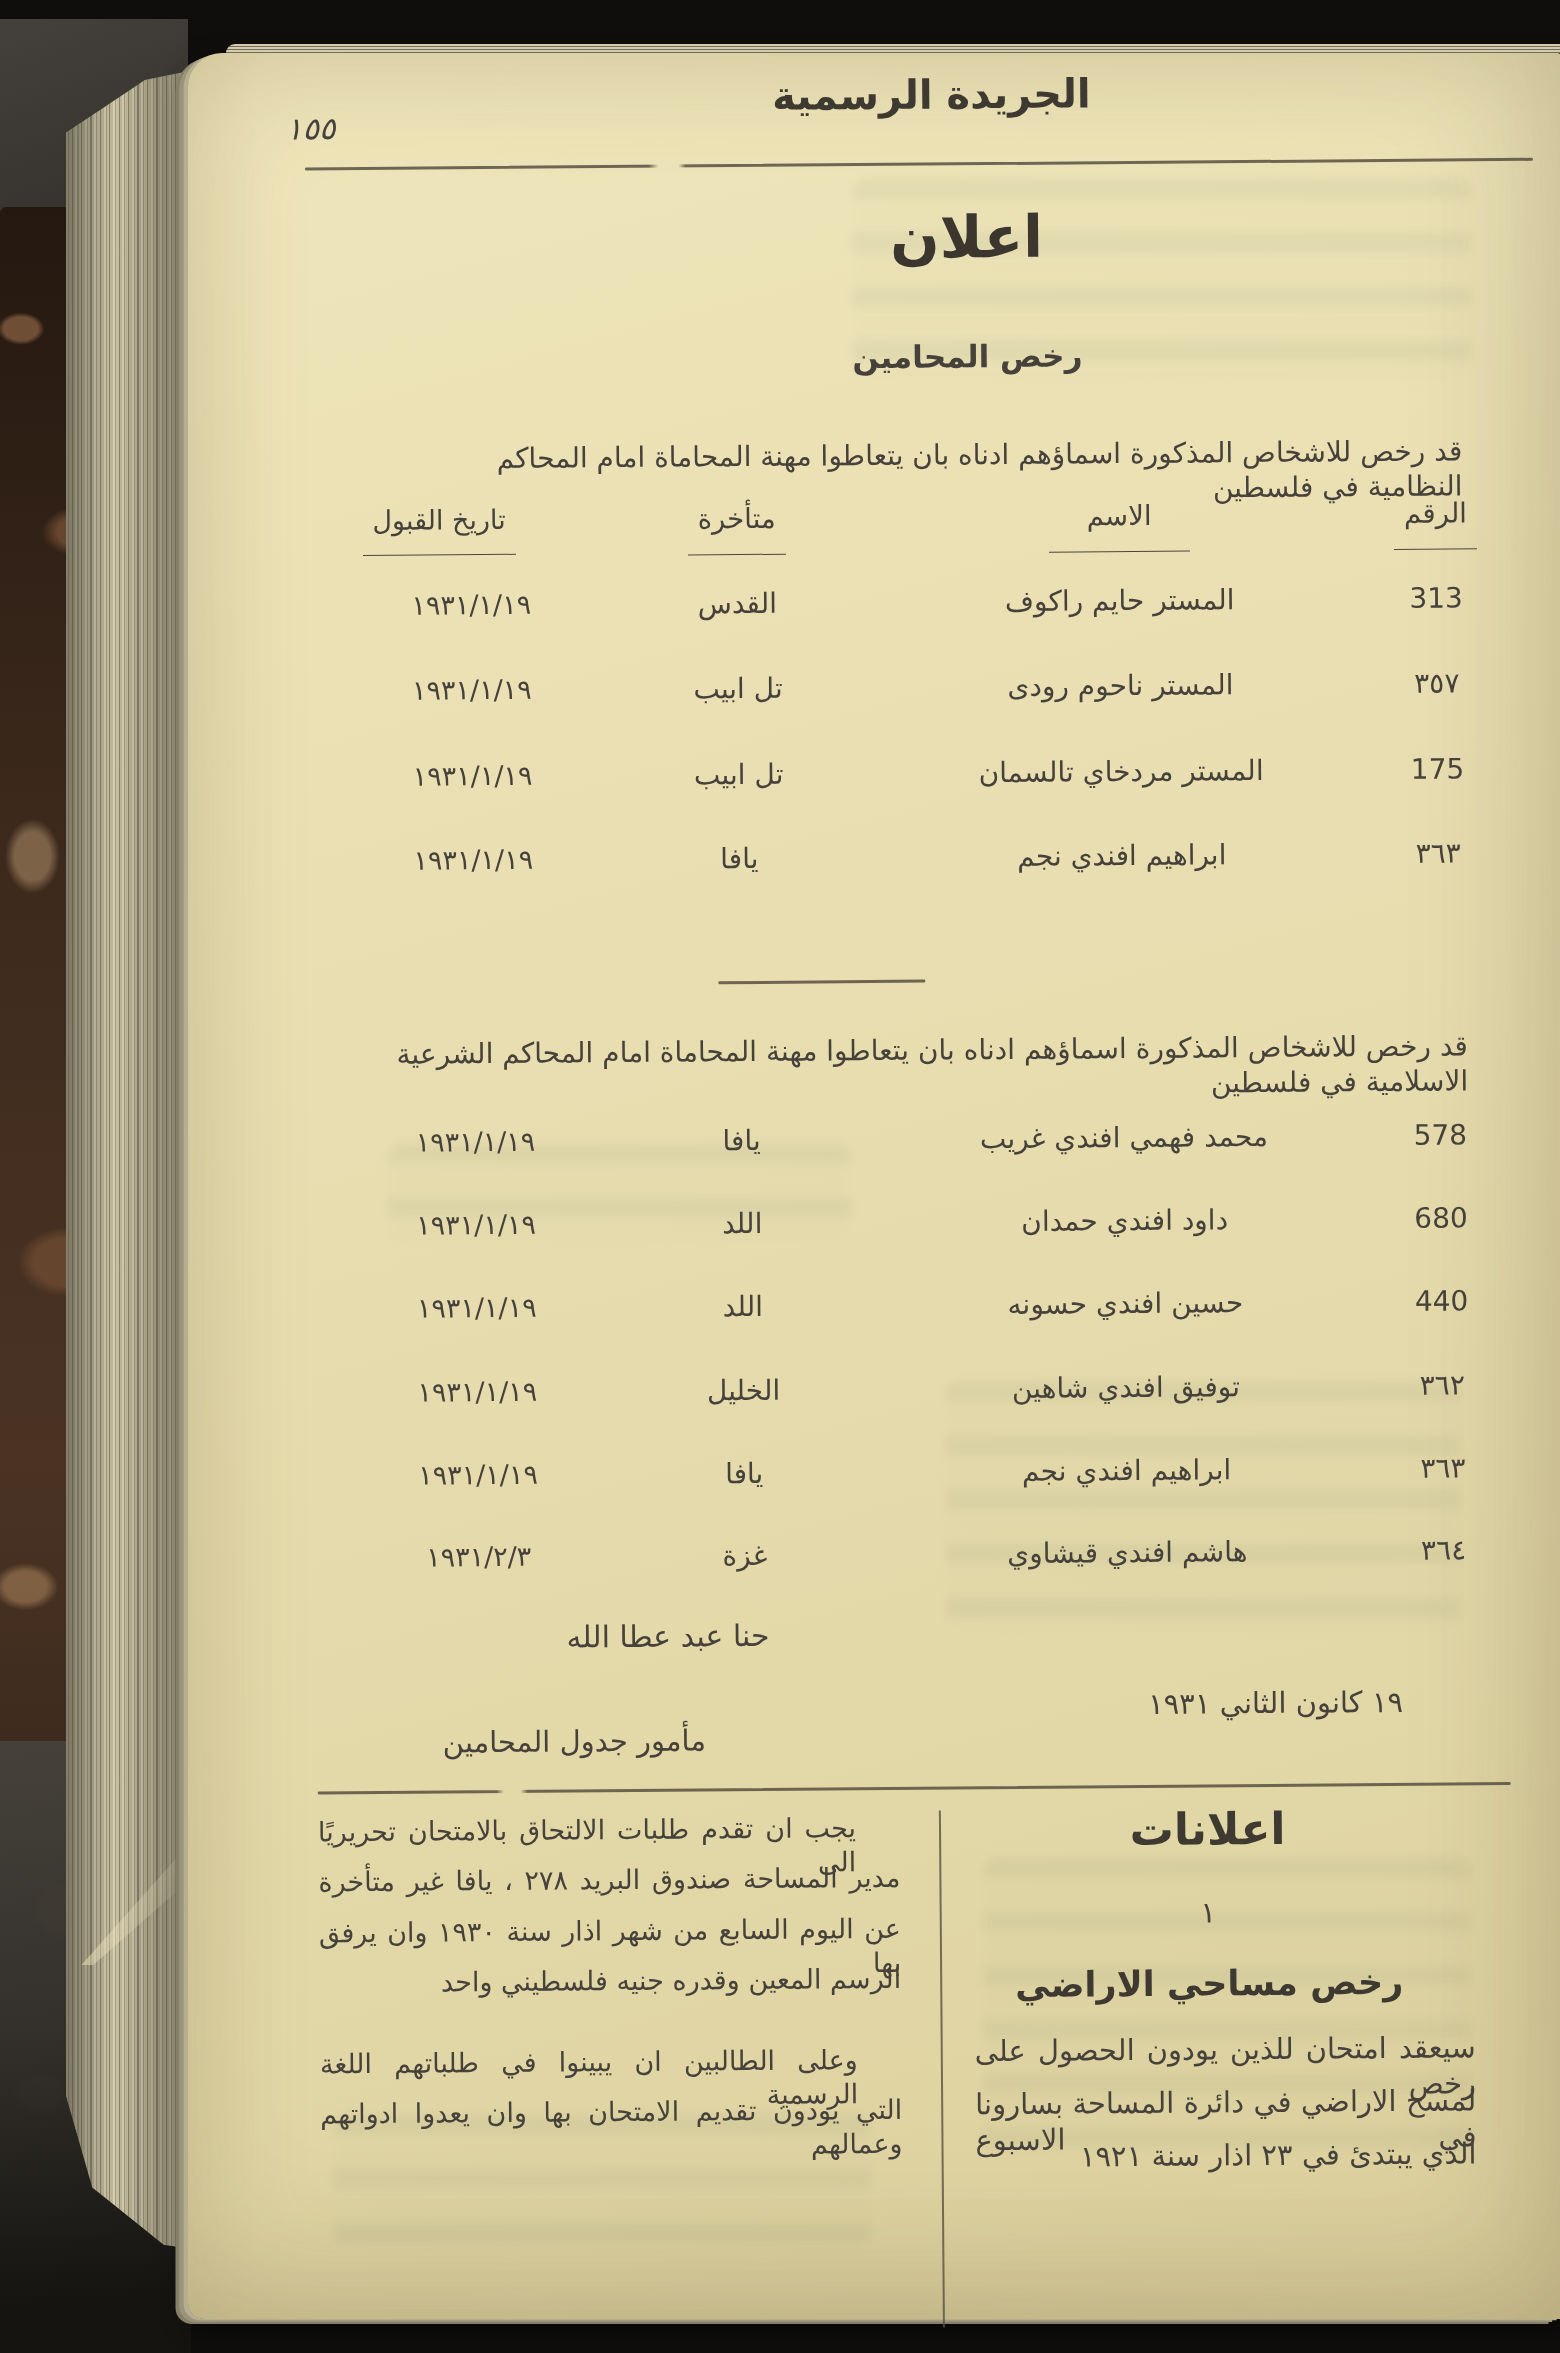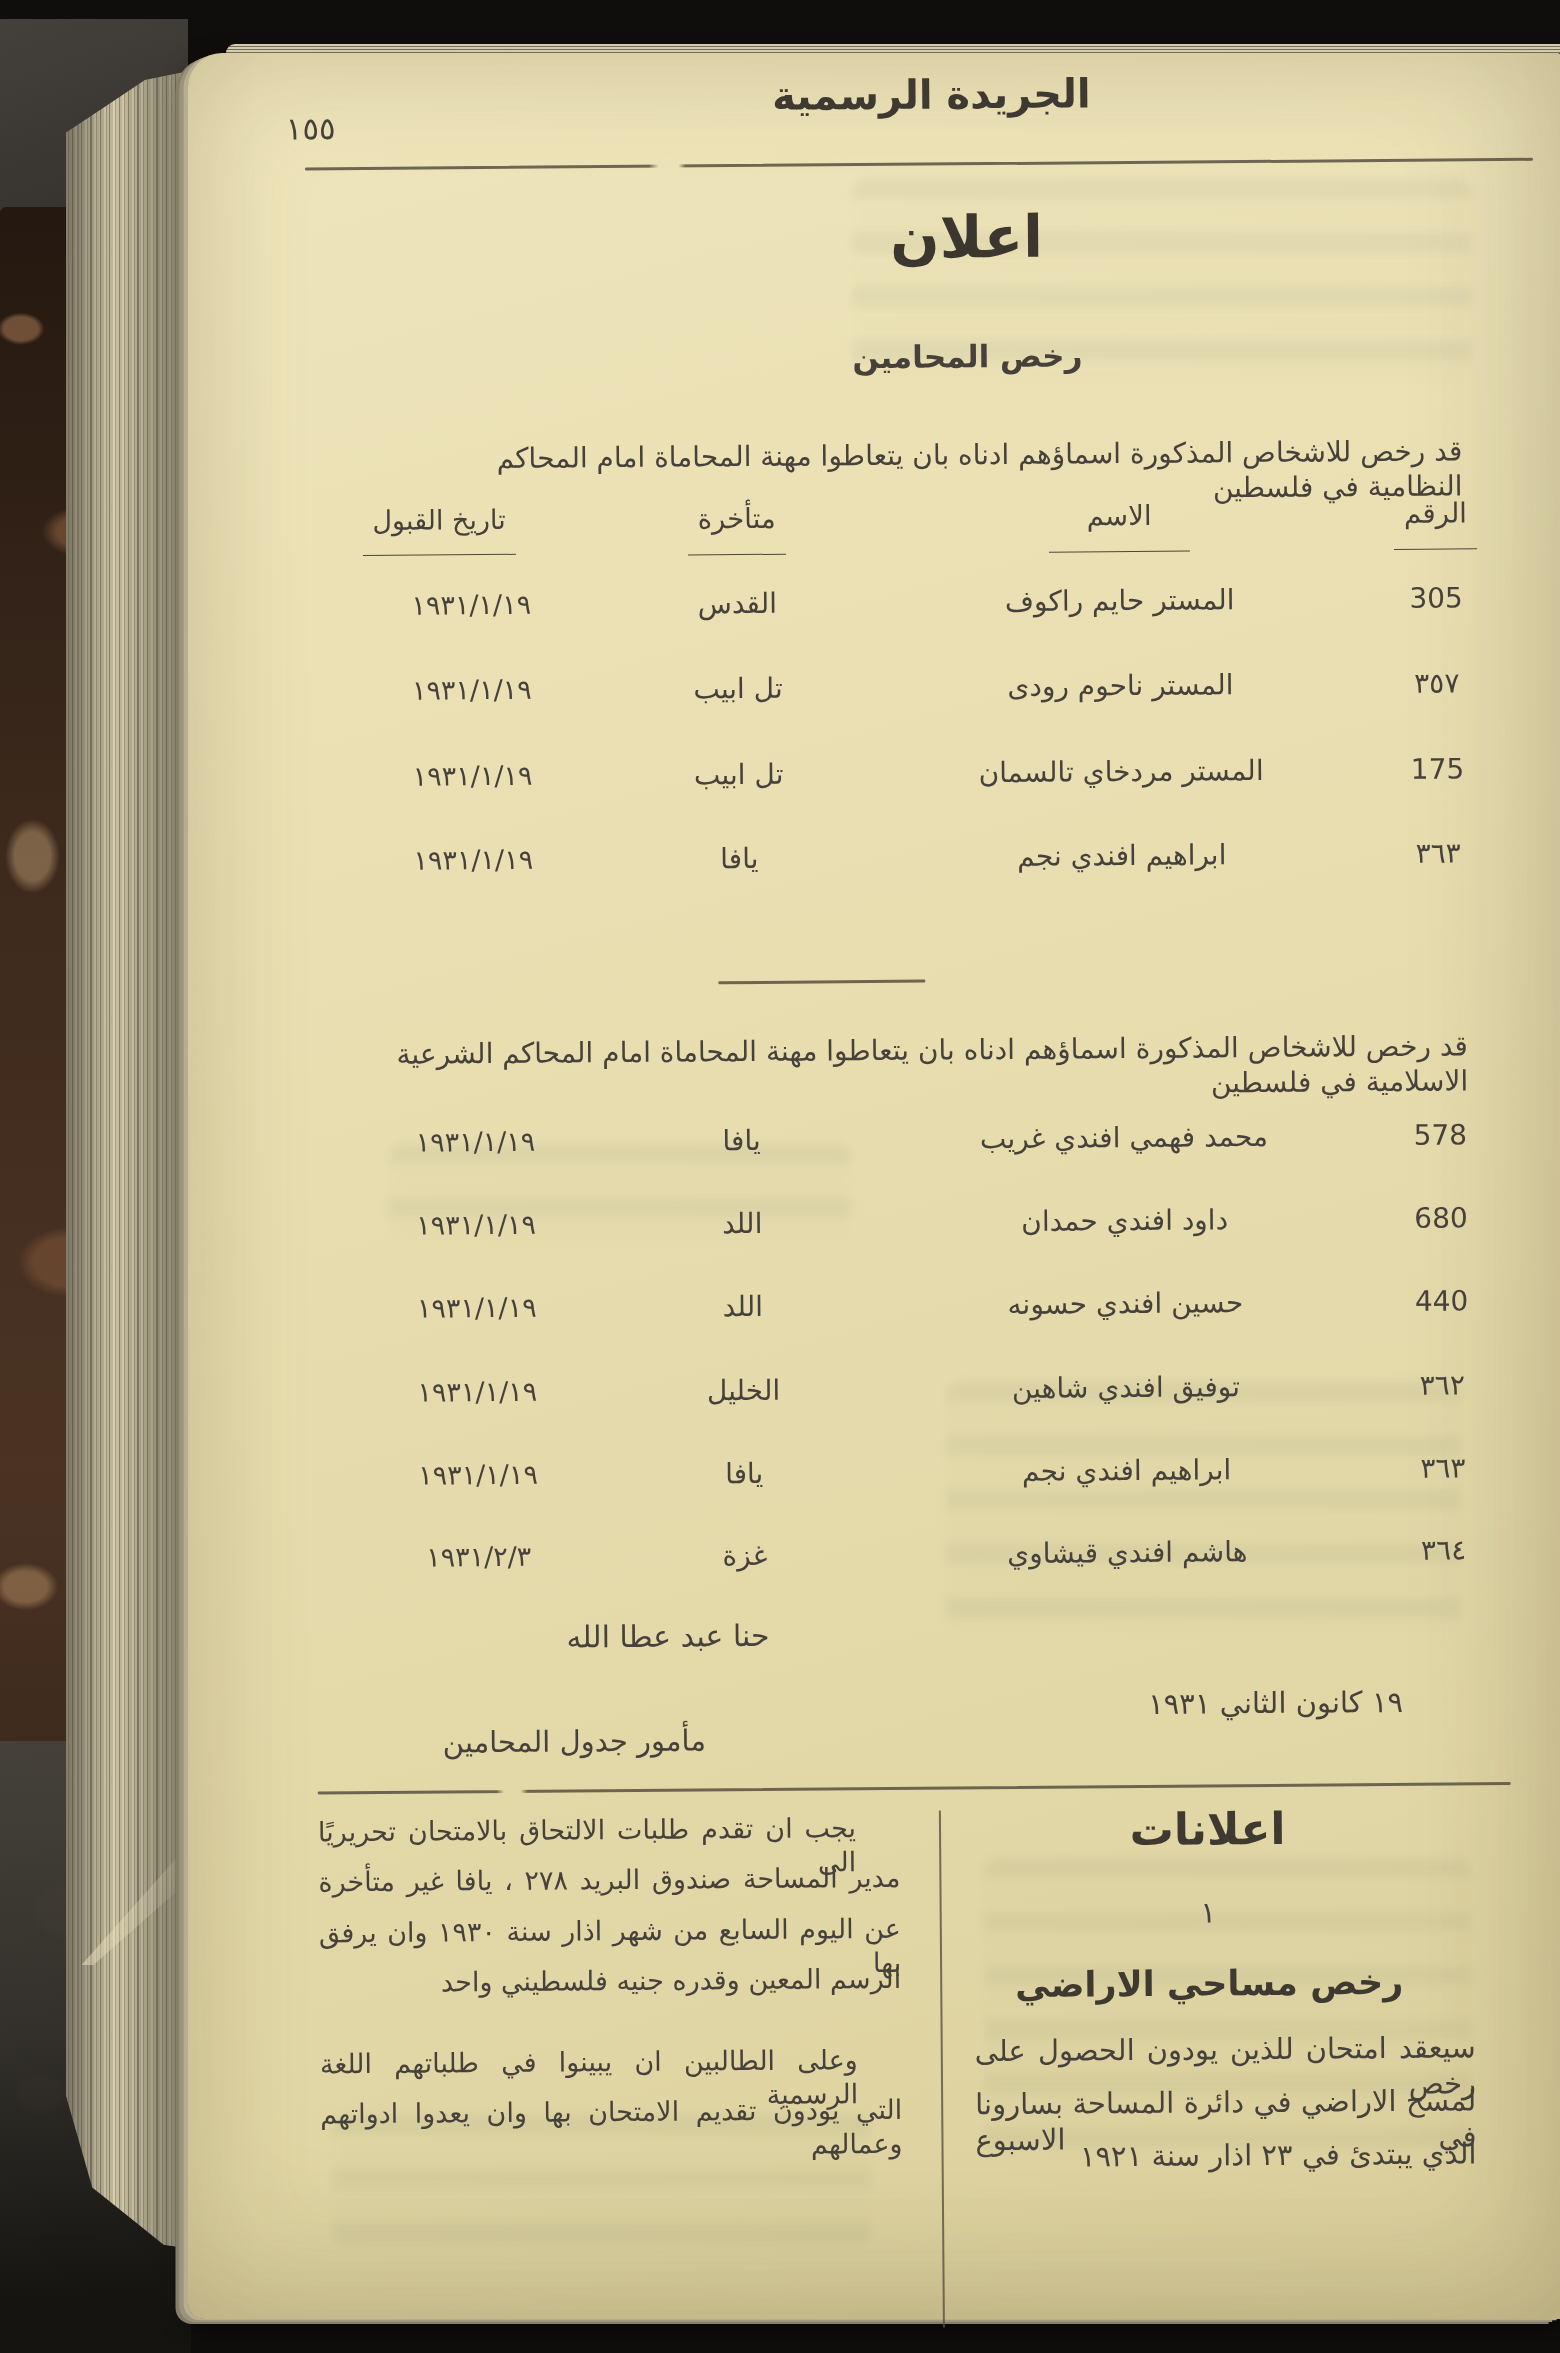--- a/index.html
+++ b/index.html
@@ -70,38 +70,38 @@
   <div class="page">
     <div class="bleed" style="left:664px;top:125px;width:620px;height:207px;"></div>
     <div class="bleed" style="left:200px;top:1090px;width:463px;height:100px;"></div>
     <div class="bleed" style="left:758px;top:1328px;width:514px;height:251px;"></div>
     <div class="bleed" style="left:795px;top:1804px;width:489px;height:294px;"></div>
     <div class="bleed" style="left:144px;top:2061px;width:539px;height:132px;"></div>
   </div>
 
   <div class="content">
 
-    <div class="t ctr" style="left:269px;top:105px;width:100px;font-size:31px;">١٥٥</div>
+    <div class="t ctr" style="left:269px;top:105px;width:100px;font-size:31px;font-style:italic;">١٥٥</div>
     <div class="t ctr bold" style="left:683px;top:70px;width:514px;font-size:40px;color:#3e3931;">الجريدة الرسمية</div>
     <div class="rule" style="left:313px;top:163px;width:1228px;"></div>
 
     <div class="t ctr bold" style="left:827px;top:202px;width:294px;font-size:58px;color:#3b362e;">اعلان</div>
     <div class="t ctr bold" style="left:827px;top:338px;width:294px;font-size:31px;">رخص المحامين</div>
 
     <div class="t rgt" style="left:438px;top:438px;width:1030px;font-size:28px;">قد رخص للاشخاص المذكورة اسماؤهم ادناه بان يتعاطوا مهنة المحاماة امام المحاكم النظامية في فلسطين</div>
 
     <div class="trow" style="top:501px;font-size:27.6px;">
       <div class="c-num"><span class="hspan">الرقم</span></div>
       <div class="c-name"><span class="hspan" style="padding:0 38px 19px;">الاسم</span></div>
       <div class="c-addr"><span class="hspan">متأخرة</span></div>
       <div class="c-date" style="padding-right:63px;box-sizing:border-box;"><span class="hspan">تاريخ القبول</span></div>
     </div>
 
     <div class="trow" style="top:586px;">
-      <div class="c-num">305</div>
+      <div class="c-num">313</div>
       <div class="c-name">المستر حايم راكوف</div>
       <div class="c-addr">القدس</div>
       <div class="c-date">١٩٣١/١/١٩</div>
     </div>
     <div class="trow" style="top:671px;">
       <div class="c-num">٣٥٧</div>
       <div class="c-name">المستر ناحوم رودى</div>
       <div class="c-addr">تل ابيب</div>
       <div class="c-date">١٩٣١/١/١٩</div>
     </div>

